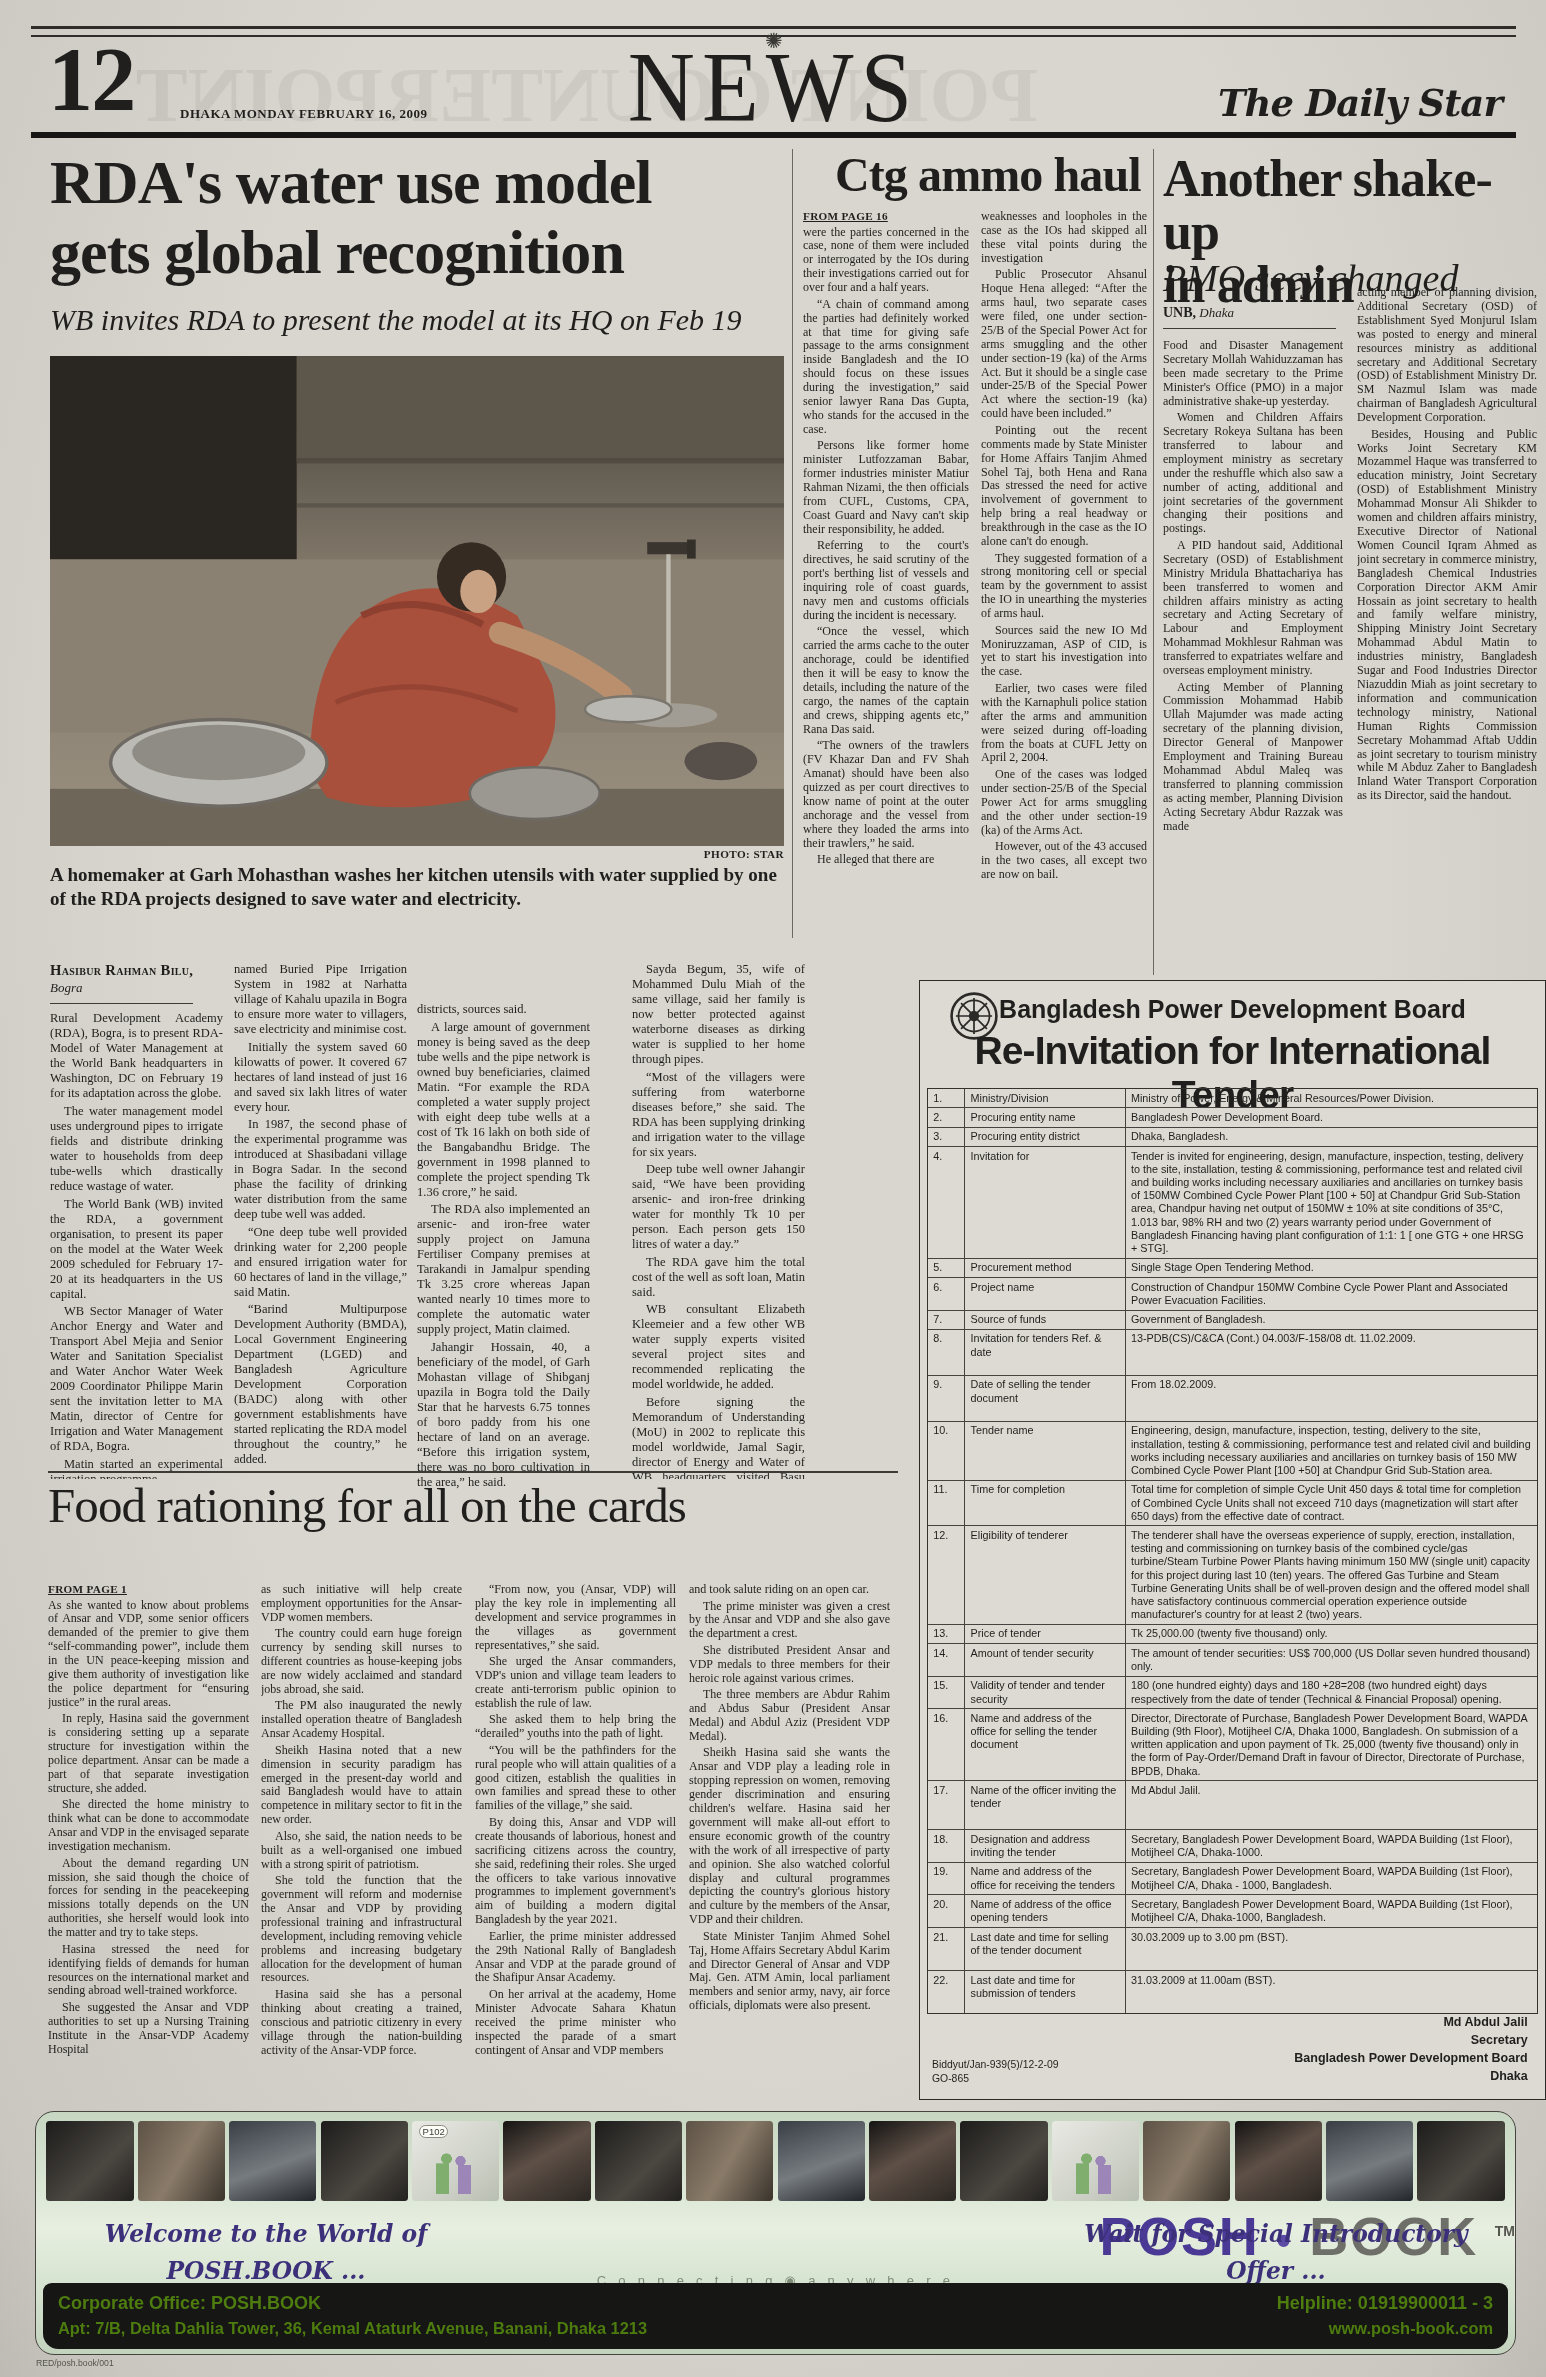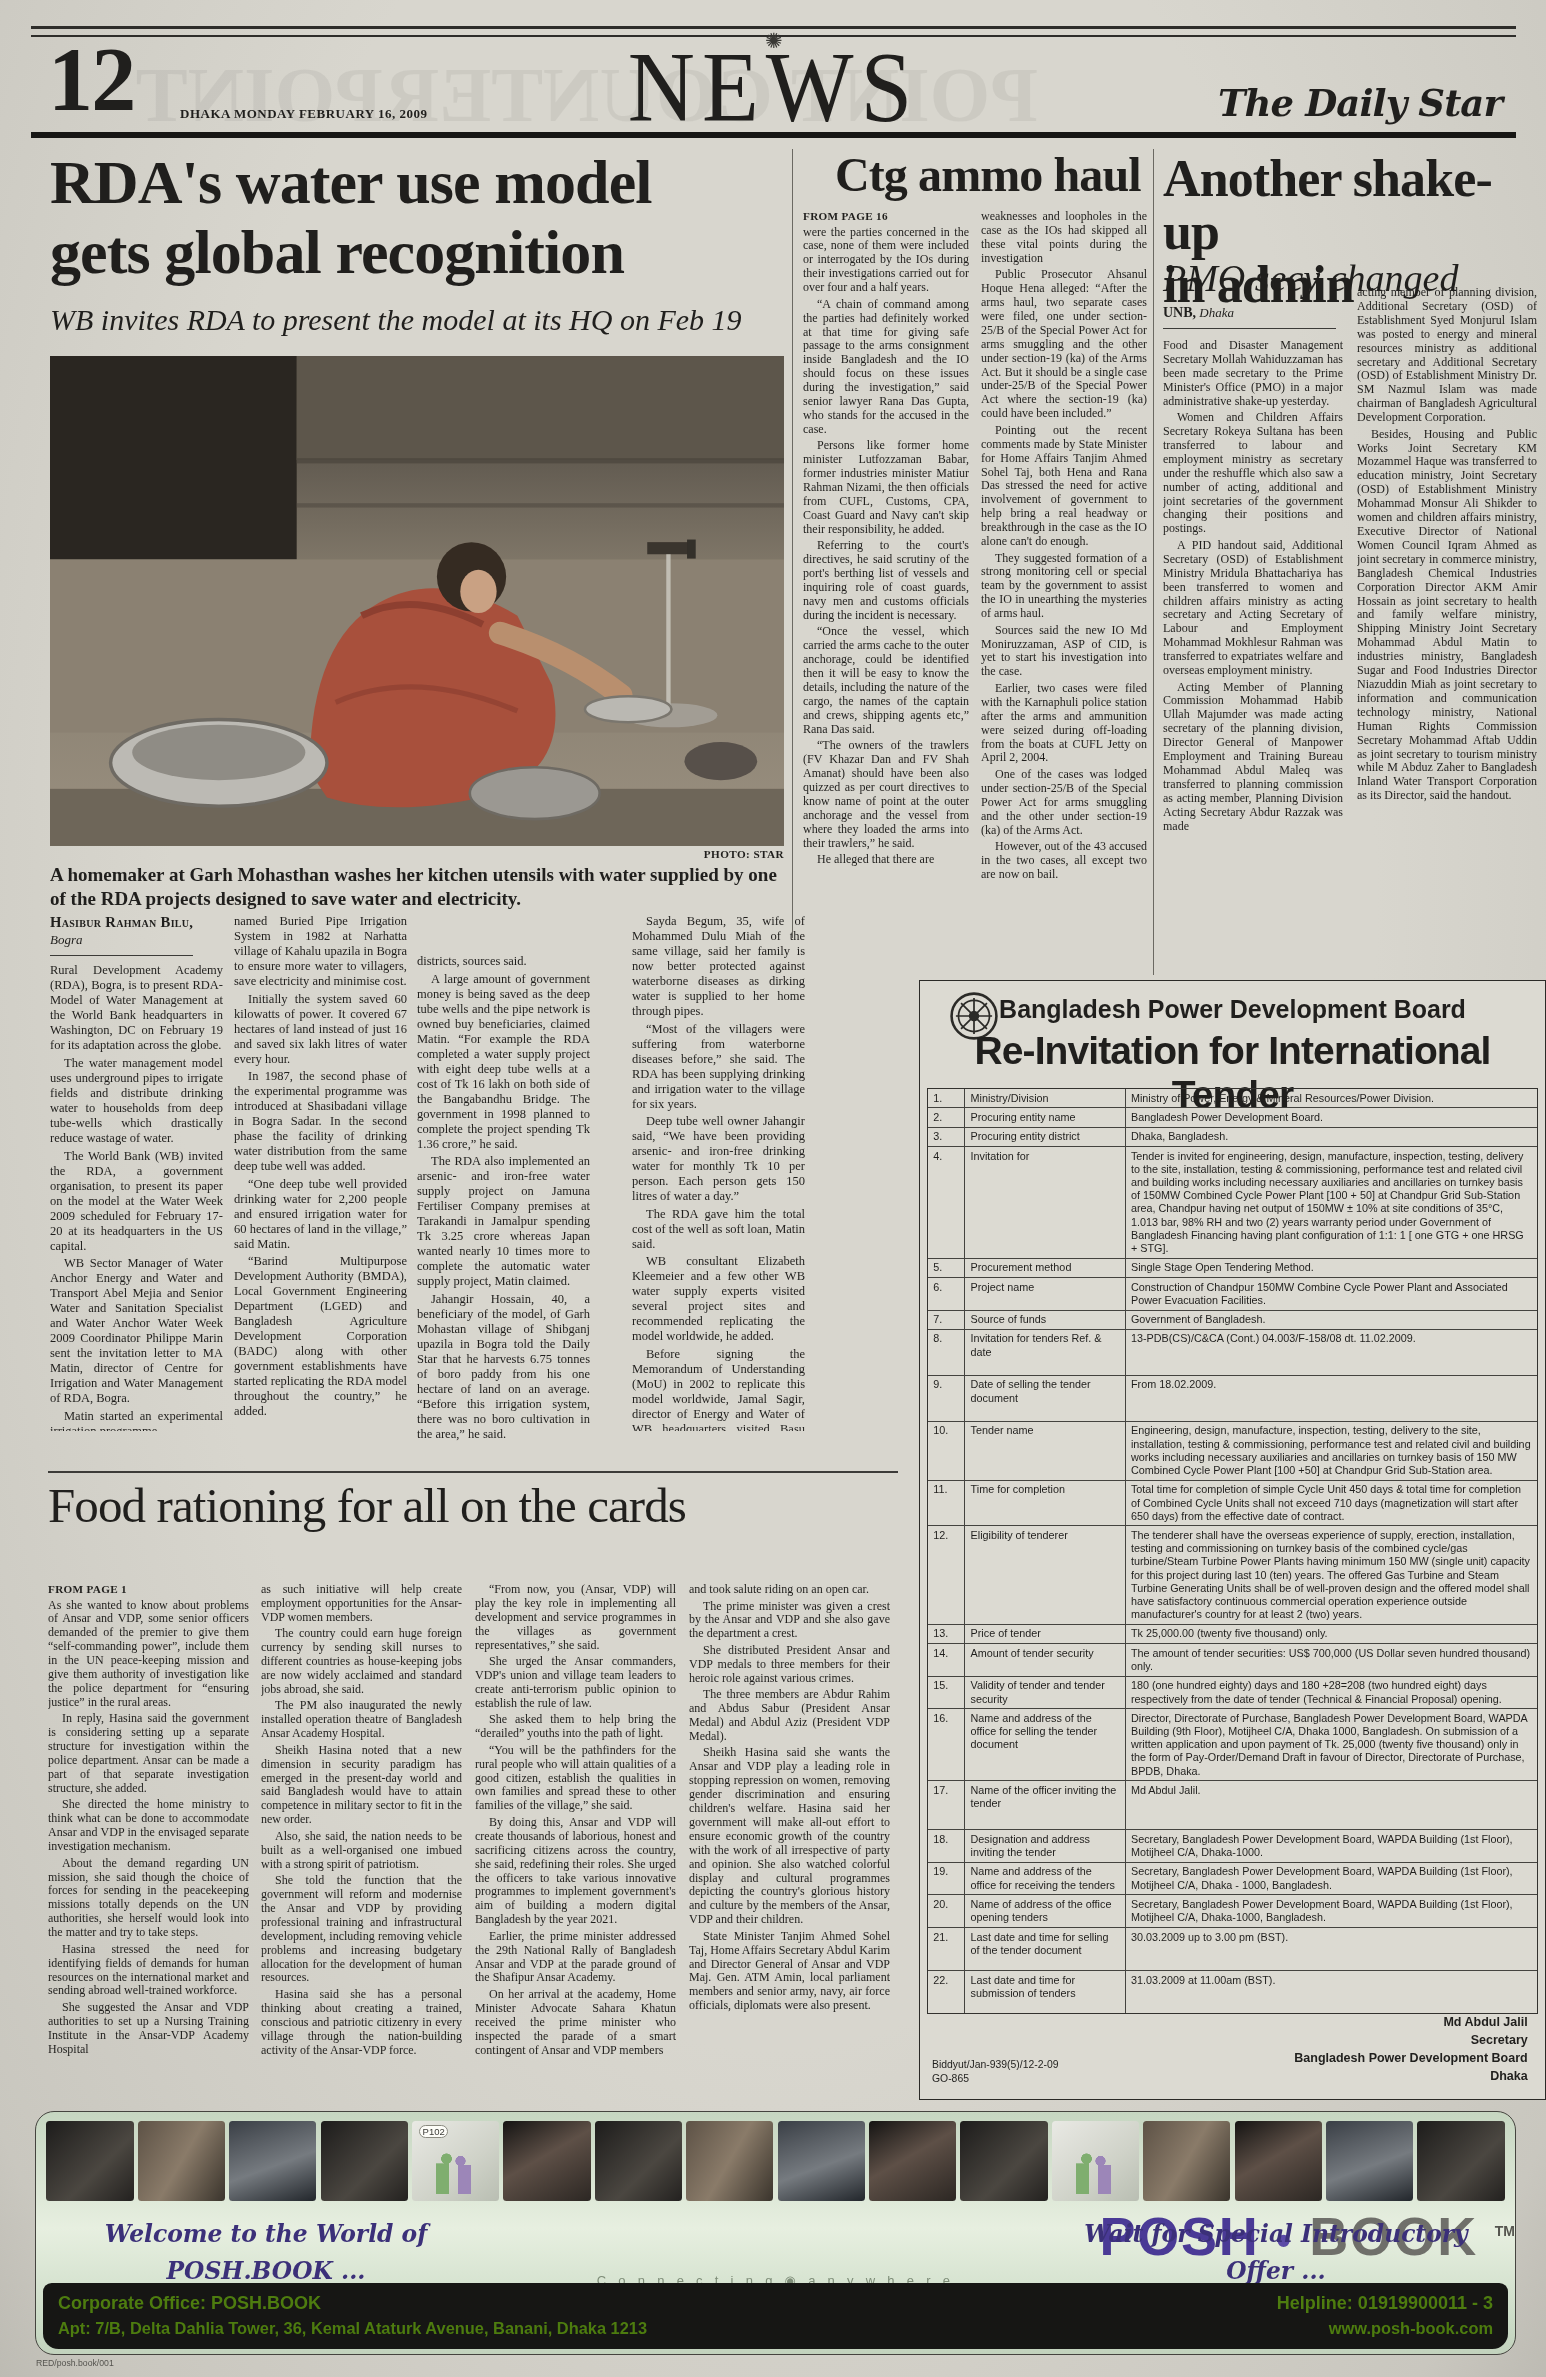--- a/index.html
+++ b/index.html
@@ -14,31 +14,31 @@
   .dateline{left:180px;top:106px;font-size:13px;font-weight:bold;letter-spacing:0.5px;}
   .newstitle{left:0;right:0;top:40px;text-align:center;font-size:93px;line-height:1;letter-spacing:7px;transform:scaleY(1.06);}
   .newsstar{left:765px;top:29px;font-size:21px;color:#3a3935;}
   .masthead{right:45px;top:81px;font-family:"DejaVu Serif",serif;font-style:italic;font-weight:bold;font-size:37px;letter-spacing:-0.9px;}
   .ghost{left:363px;top:50px;width:675px;font-size:78px;font-weight:bold;opacity:.06;transform:scaleX(-1);white-space:nowrap;}
   
   .col{position:absolute;overflow:hidden;text-align:justify;hyphens:auto;}
   .col p{margin:0 0 2.6px 0;text-indent:14px;}
   .col p:first-child{text-indent:0;}
   .col.ifirst p:first-child{text-indent:14px;}
-  .b15{font-size:12.5px;line-height:1.2;}
+  .b15{font-size:12.5px;line-height:1.2;margin-top:48px;}
   .b14{font-size:12px;line-height:1.16;}
   .lead-head{left:50px;top:147px;width:737px;font-size:62px;font-weight:bold;line-height:1.13;letter-spacing:-0.9px;}
   .lead-sub{left:50px;top:303px;width:737px;font-size:30px;font-style:italic;}
   .photo{left:50px;top:356px;width:734px;height:490px;background:#6a6257;overflow:hidden;}
   .credit{left:50px;top:848px;width:734px;text-align:right;font-size:11.2px;font-weight:bold;letter-spacing:0.4px;}
   .caption{left:50px;top:863px;width:737px;font-size:19px;font-weight:bold;line-height:1.25;}
   .byline-name{font-size:14.7px;font-weight:bold;font-variant:small-caps;letter-spacing:0.3px;}
   .byline-place{font-size:13px;font-style:italic;}
   .byline-rule{width:143px;height:0.9px;background:#3c3b38;margin:7px 0 7.8px 0;}
-  .frompage{font-size:11.2px;font-weight:bold;letter-spacing:0.3px;margin:0 0 3.5px 0;text-indent:0 !important;}
+  .frompage{font-size:11.2px;font-weight:bold;letter-spacing:0.3px;margin:0 0 3.5px 0;text-indent:0 !important;text-decoration:underline;}
   .ammo-head{left:801px;top:151px;width:350px;font-size:48px;font-weight:bold;letter-spacing:-0.9px;line-height:1;margin-left:34px;}
   .admin-head{left:1163px;top:152px;width:381px;font-size:52px;font-weight:bold;line-height:1.02;letter-spacing:-0.9px;}
   .admin-sub{left:1163px;top:256px;width:381px;font-size:38px;font-style:italic;}
   .admin-by{left:1163px;top:305px;width:190px;}
   .unb{font-size:14px;font-weight:bold;font-variant:small-caps;}
   .unb-place{font-size:13px;font-style:italic;font-weight:normal;}
   
   .tender{left:919px;top:980px;width:625px;height:1118px;background:#dcdad2;border:1.7px solid #2b2a27;
     font-family:"Liberation Sans",sans-serif;}
   .tlogo{position:absolute;left:29px;top:10.4px;}

